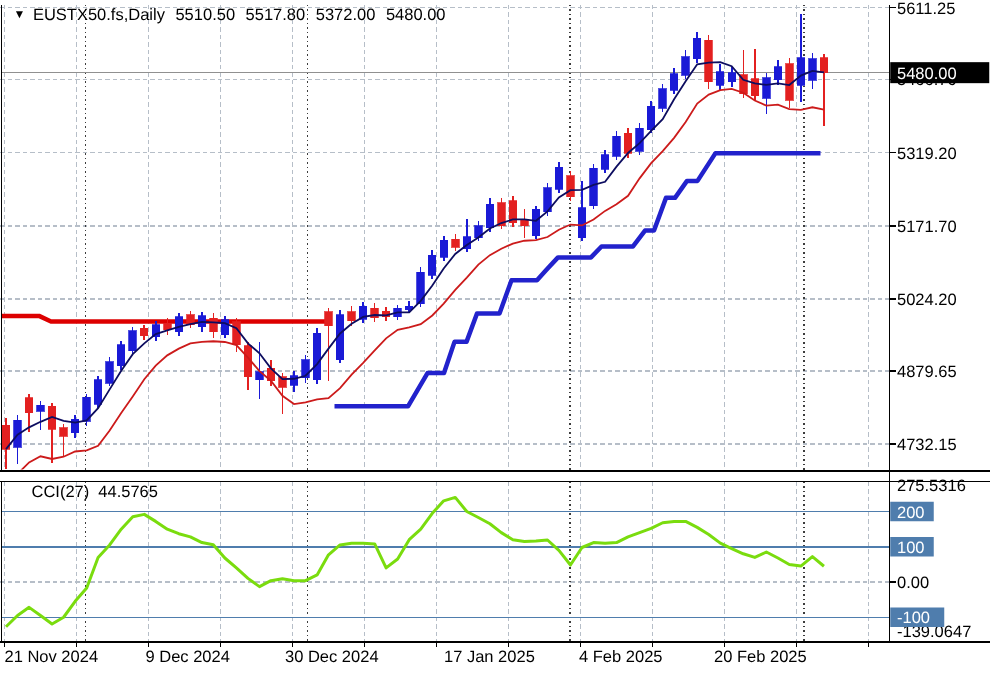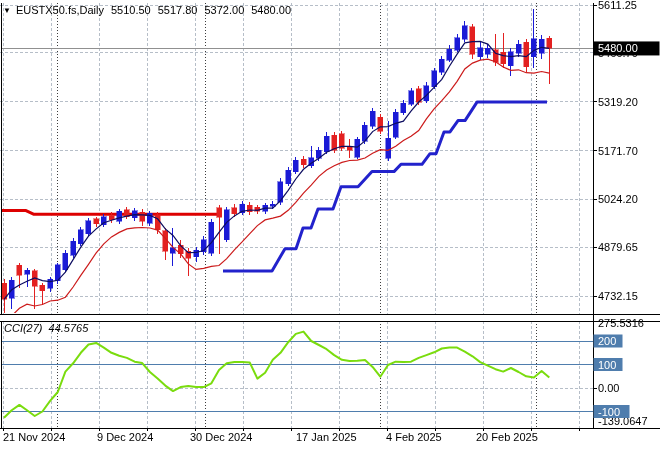--- a/index.html
+++ b/index.html
@@ -1,23 +1,23 @@
 <!DOCTYPE html>
 <html><head>
 <meta charset="utf-8">
 <style>
   html,body{margin:0;padding:0;background:#fff;}
   #window{position:relative;width:660px;height:450px;background:#ffffff;overflow:hidden;
           font-family:"Liberation Sans","DejaVu Sans",sans-serif;}
   #chart-svg{position:absolute;left:0;top:0;}
-  .overlay-label{position:absolute;font-size:11px;color:#000;white-space:nowrap;letter-spacing:0px;}
+  .overlay-label{position:absolute;font-size:11px;color:#000;white-space:nowrap;letter-spacing:0px;padding-left:6px;}
   #title-bar{left:3px;top:4px;}
   #title-bar .tri{font-size:8px;vertical-align:1px;margin-right:5px;}
   #title-bar span.q{margin-left:7px;}
-  #cci-label{left:4px;top:322px;font-style:italic;}
+  #cci-label{left:15px;top:322px;}
   #cci-label span.v{margin-left:6px;}
 </style>
 </head>
 <body>
 
 <div id="window">
   <svg id="chart-svg" width="660" height="450">
       <defs>
         <clipPath id="mainClip">
           <rect x="1" y="3" width="592" height="310"></rect>

